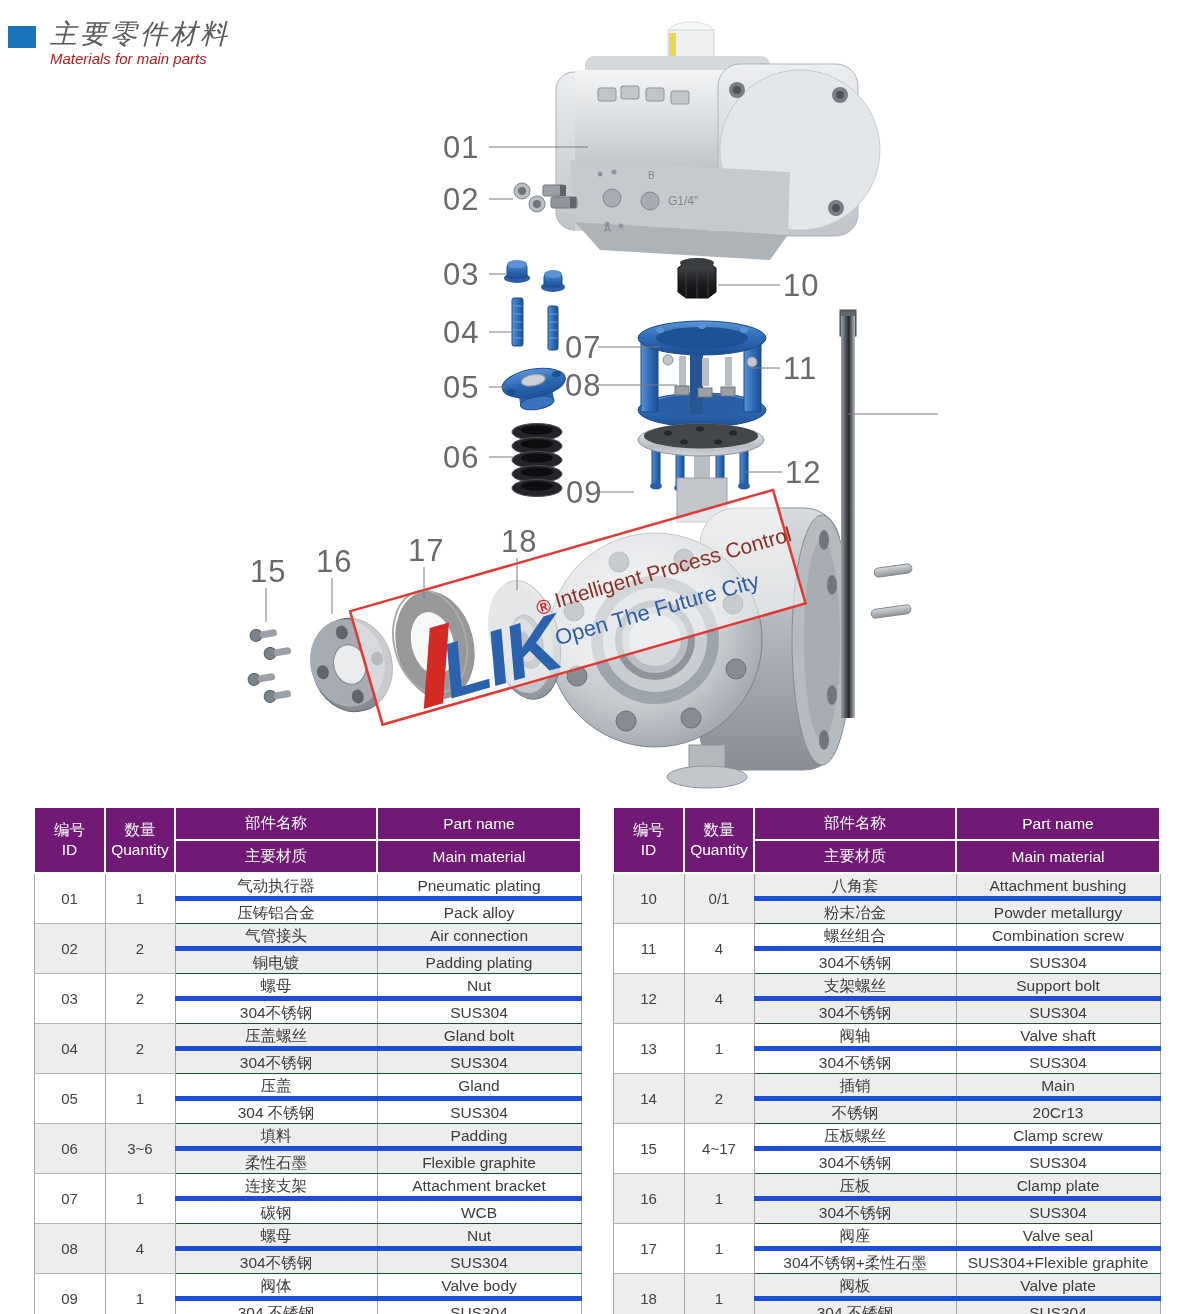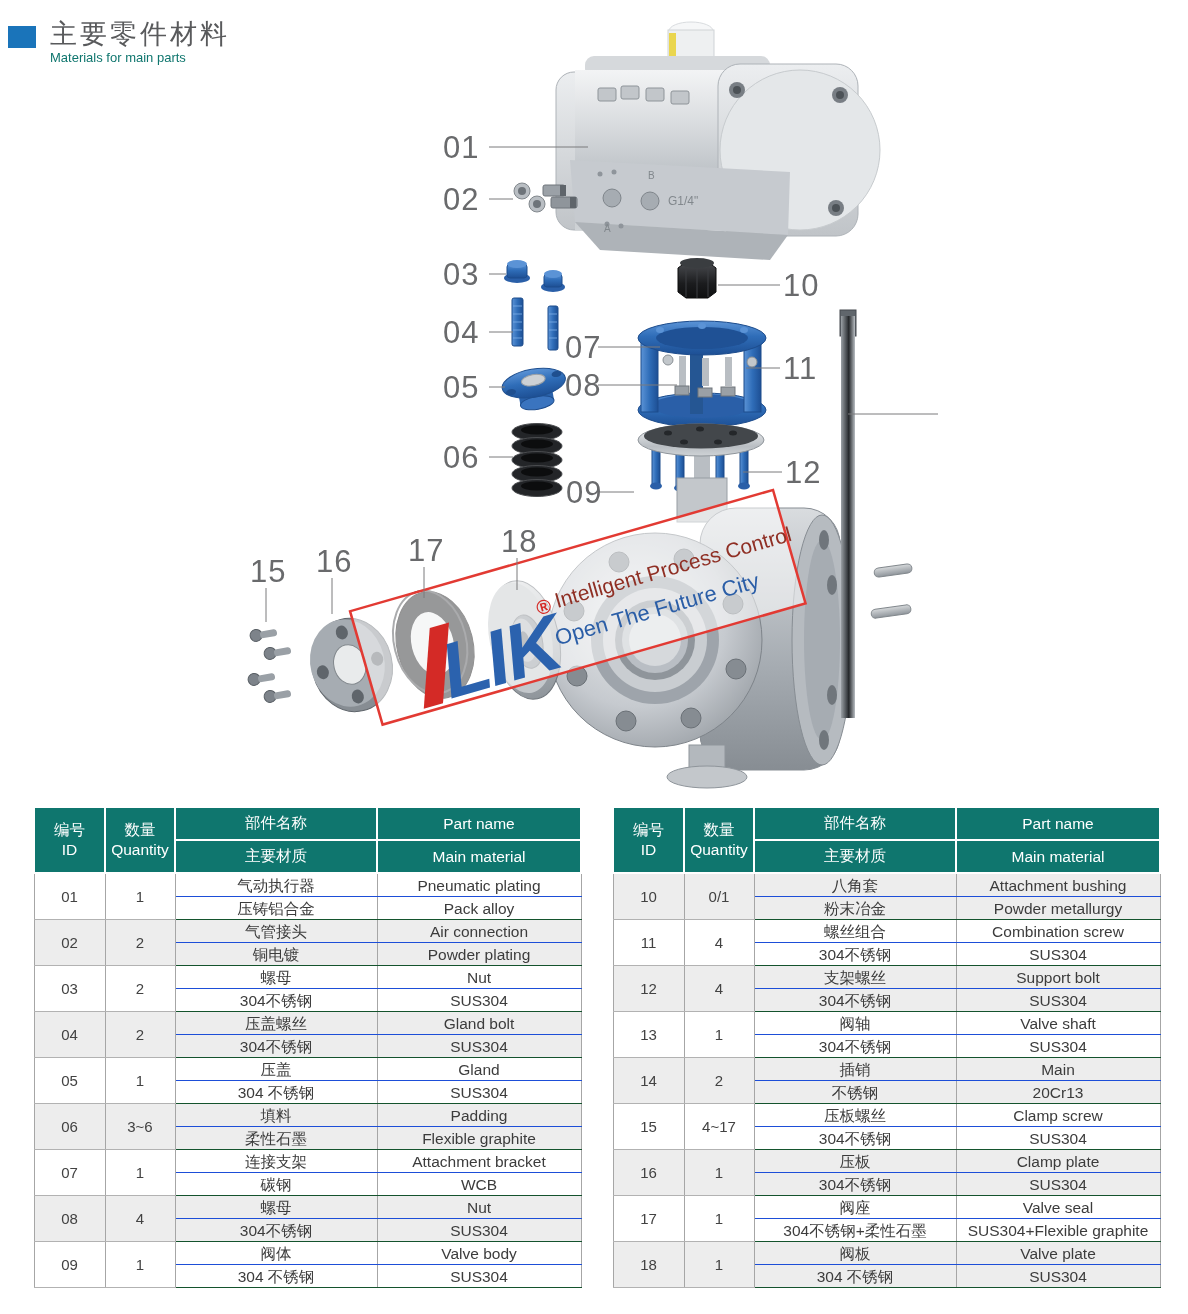--- a/index.html
+++ b/index.html
@@ -1,45 +1,45 @@
 <!DOCTYPE html>
 <html><head>
 <meta charset="utf-8">
 <style>
   html,body{margin:0;padding:0;background:#ffffff;}
   body{width:1188px;height:1314px;position:relative;font-family:"Liberation Sans","DejaVu Sans",sans-serif;overflow:hidden;}
 
   
-  .page-header{position:absolute;left:0;top:0;width:1132px;height:80px;}
+  .page-header{position:absolute;left:0;top:0;width:1132px;height:80px;font-style:italic;}
   .hdr-square{position:absolute;left:8px;top:26px;width:28px;height:22px;background:#1a74ba;}
   .hdr-title{position:absolute;left:50px;top:16px;font-size:27px;letter-spacing:3px;color:#595a5c;}
-  .hdr-sub{position:absolute;left:50px;top:50px;font-size:13px;color:#0f766e;}
+  .hdr-sub{position:absolute;left:50px;top:50px;font-size:15px;color:#b91c1c;}
 
   
   .diagram{position:absolute;left:0;top:0;width:1188px;height:805px;}
   .lbl{font-size:31px;fill:#696a6c;letter-spacing:1px;}
   .ldr{stroke:#7a7b7d;stroke-width:1;}
   .mark{fill:#82888d;}
   .wm-line1{font-size:21px;fill:#8f2f24;}
   .wm-line2{font-size:22px;fill:#2b5ea7;}
   .wm-logo{font-size:78px;font-weight:bold;font-style:italic;fill:#2b62ae;letter-spacing:-2px;}
   .wm-reg{font-size:20px;fill:#d42a26;font-weight:bold;}
 
   
   .table-block{position:absolute;top:806px;}
   .table-left{left:33px;}
   .table-right{left:612px;}
   table.tbl{border-collapse:collapse;table-layout:fixed;width:547px;font-size:15.5px;color:#3c3c3c;}
-  table.tbl th{background:#0f766e;color:#ffffff;font-weight:normal;font-size:15.5px;border:2px solid #ffffff;height:31px;padding:0;text-align:center;}
+  table.tbl th{background:#701a75;color:#ffffff;font-weight:normal;font-size:15.5px;border:2px solid #ffffff;height:31px;padding:0;text-align:center;}
   table.tbl th .stack{display:block;line-height:20px;}
   table.tbl td{padding:0;text-align:center;height:22px;line-height:21px;}
   table.tbl td.c-id,table.tbl td.c-qty{font-size:15px;color:#424242;}
   table.tbl td:first-child{border-left:1px solid #a6a6a6;}
   table.tbl td{border-right:1px solid #a6a6a6;}
-  table.tbl tbody tr:first-child td.sub{border-bottom:1px solid #1d4ed8;}
+  table.tbl tbody tr:first-child td.sub{border-bottom:5px solid #1d4ed8;}
   table.tbl tbody tr:last-child td{border-bottom:1px solid #14532d;}
   table.tbl tbody td[rowspan]{border-bottom:1px solid #b2b2b2;}
   table.shade-even tbody:nth-of-type(even){background:#ededed;}
   table.shade-odd tbody:nth-of-type(odd){background:#ededed;}
 </style>
 </head>
 <body>
 
 <div class="page-header">
   <div class="hdr-square"></div>
@@ -412,21 +412,21 @@
   </tbody>
   <tbody>
     <tr>
           <td class="c-id" rowspan="2">02</td>
           <td class="c-qty" rowspan="2">2</td>
           <td class="sub">气管接头</td>
           <td class="sub">Air connection</td>
         </tr>
     <tr>
           <td>铜电镀</td>
-          <td>Powder plating</td>
+          <td>Padding plating</td>
         </tr>
   </tbody>
   <tbody>
     <tr>
           <td class="c-id" rowspan="2">03</td>
           <td class="c-qty" rowspan="2">2</td>
           <td class="sub">螺母</td>
           <td class="sub">Nut</td>
         </tr>
     <tr>

